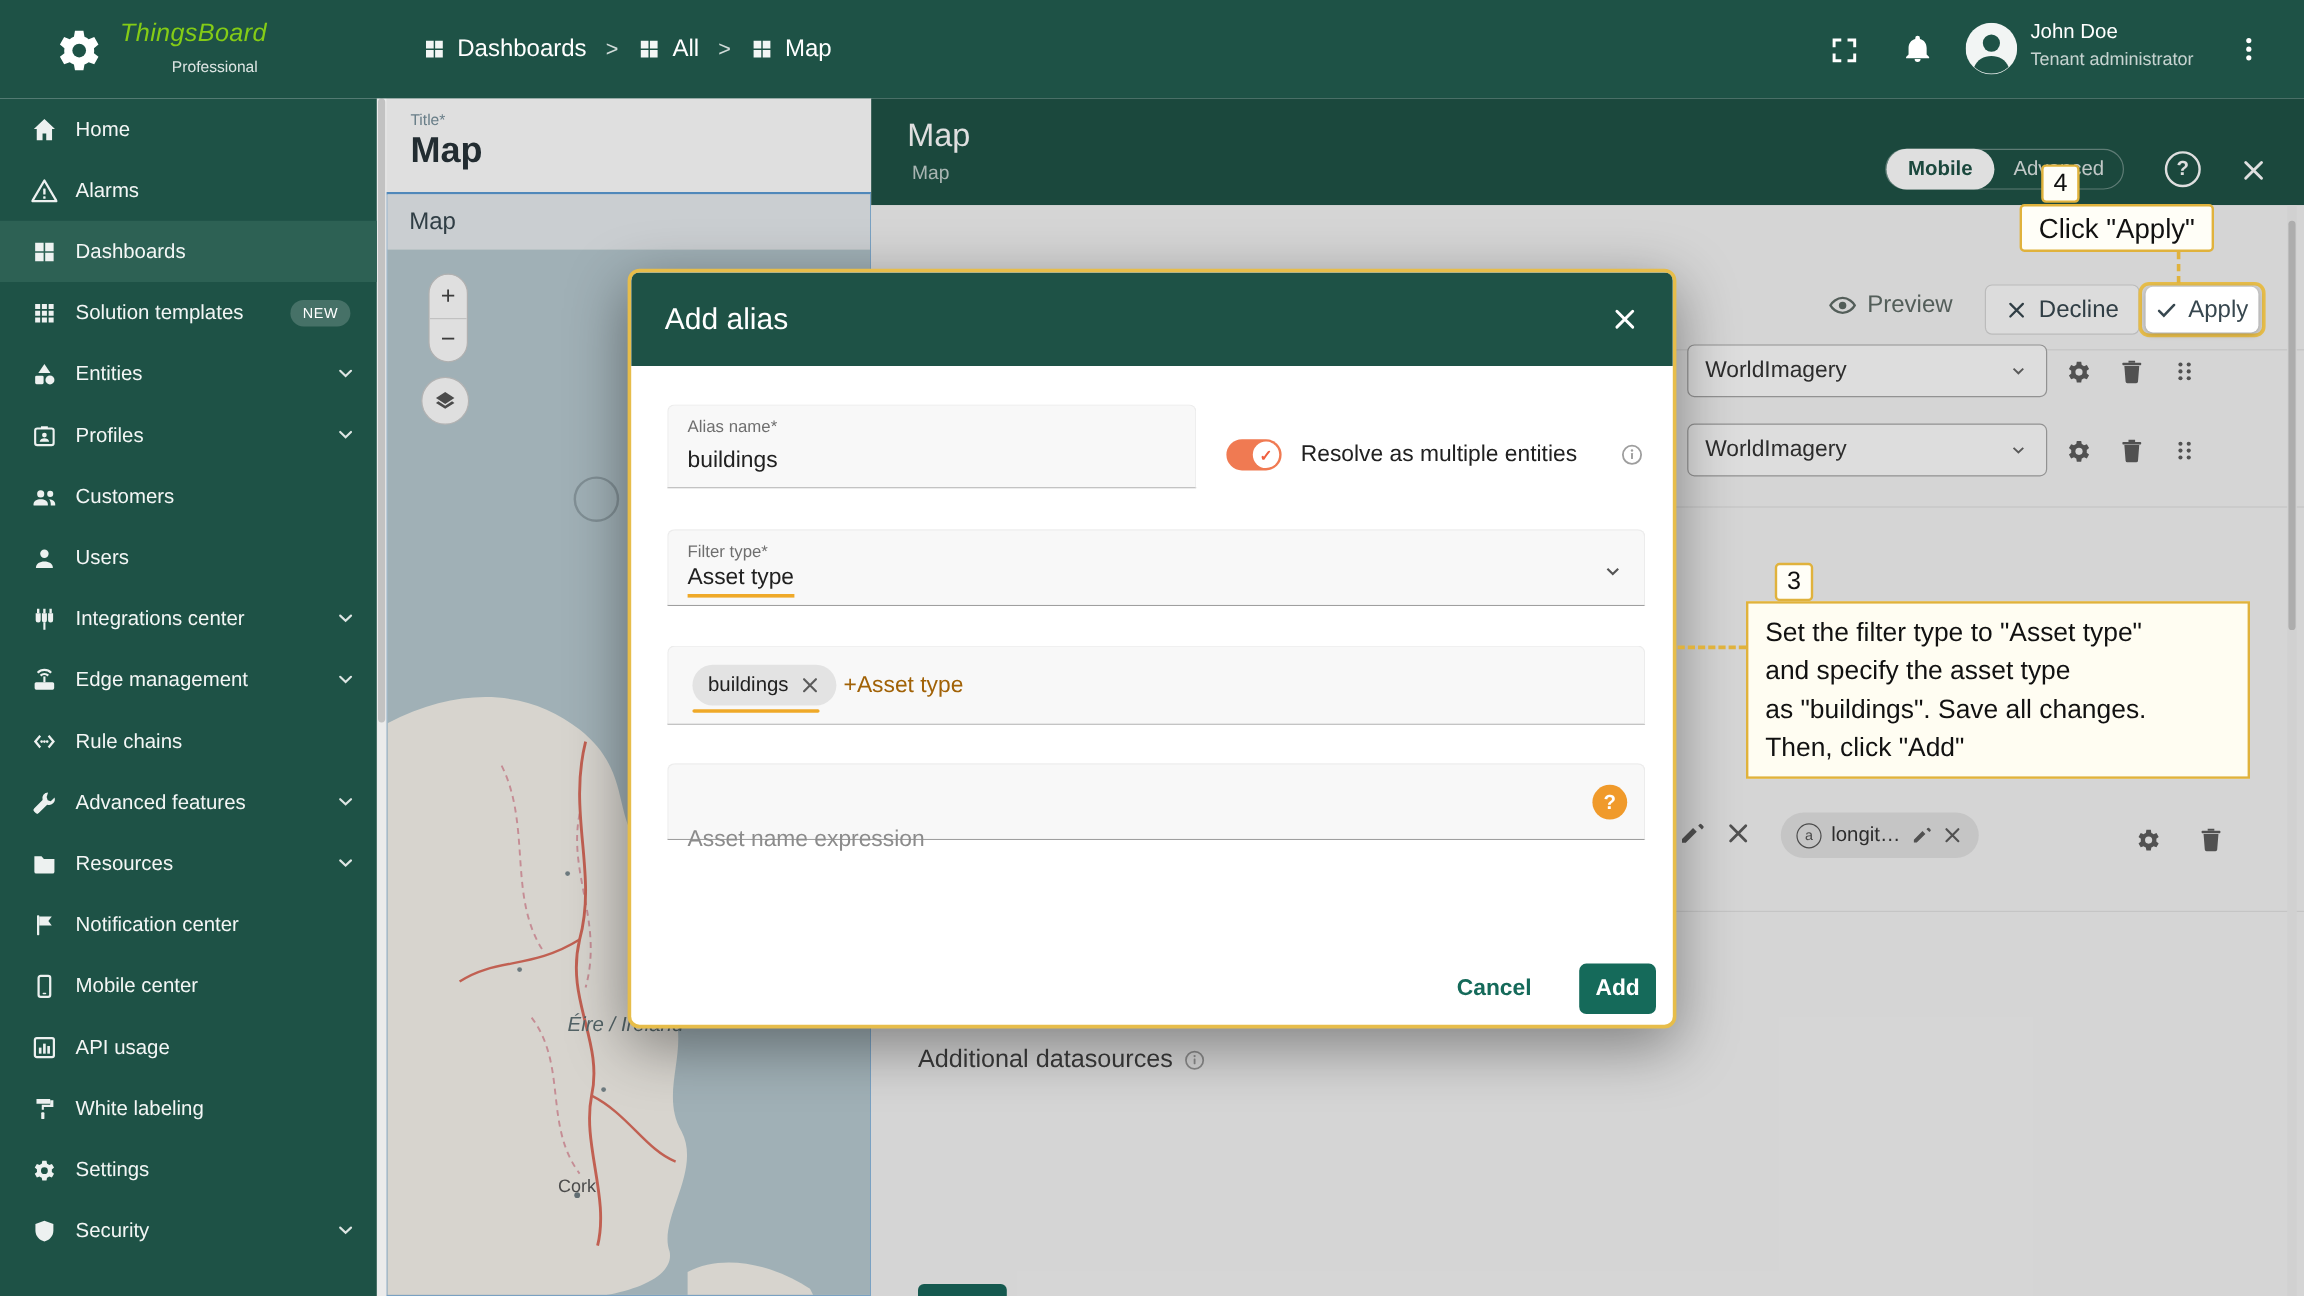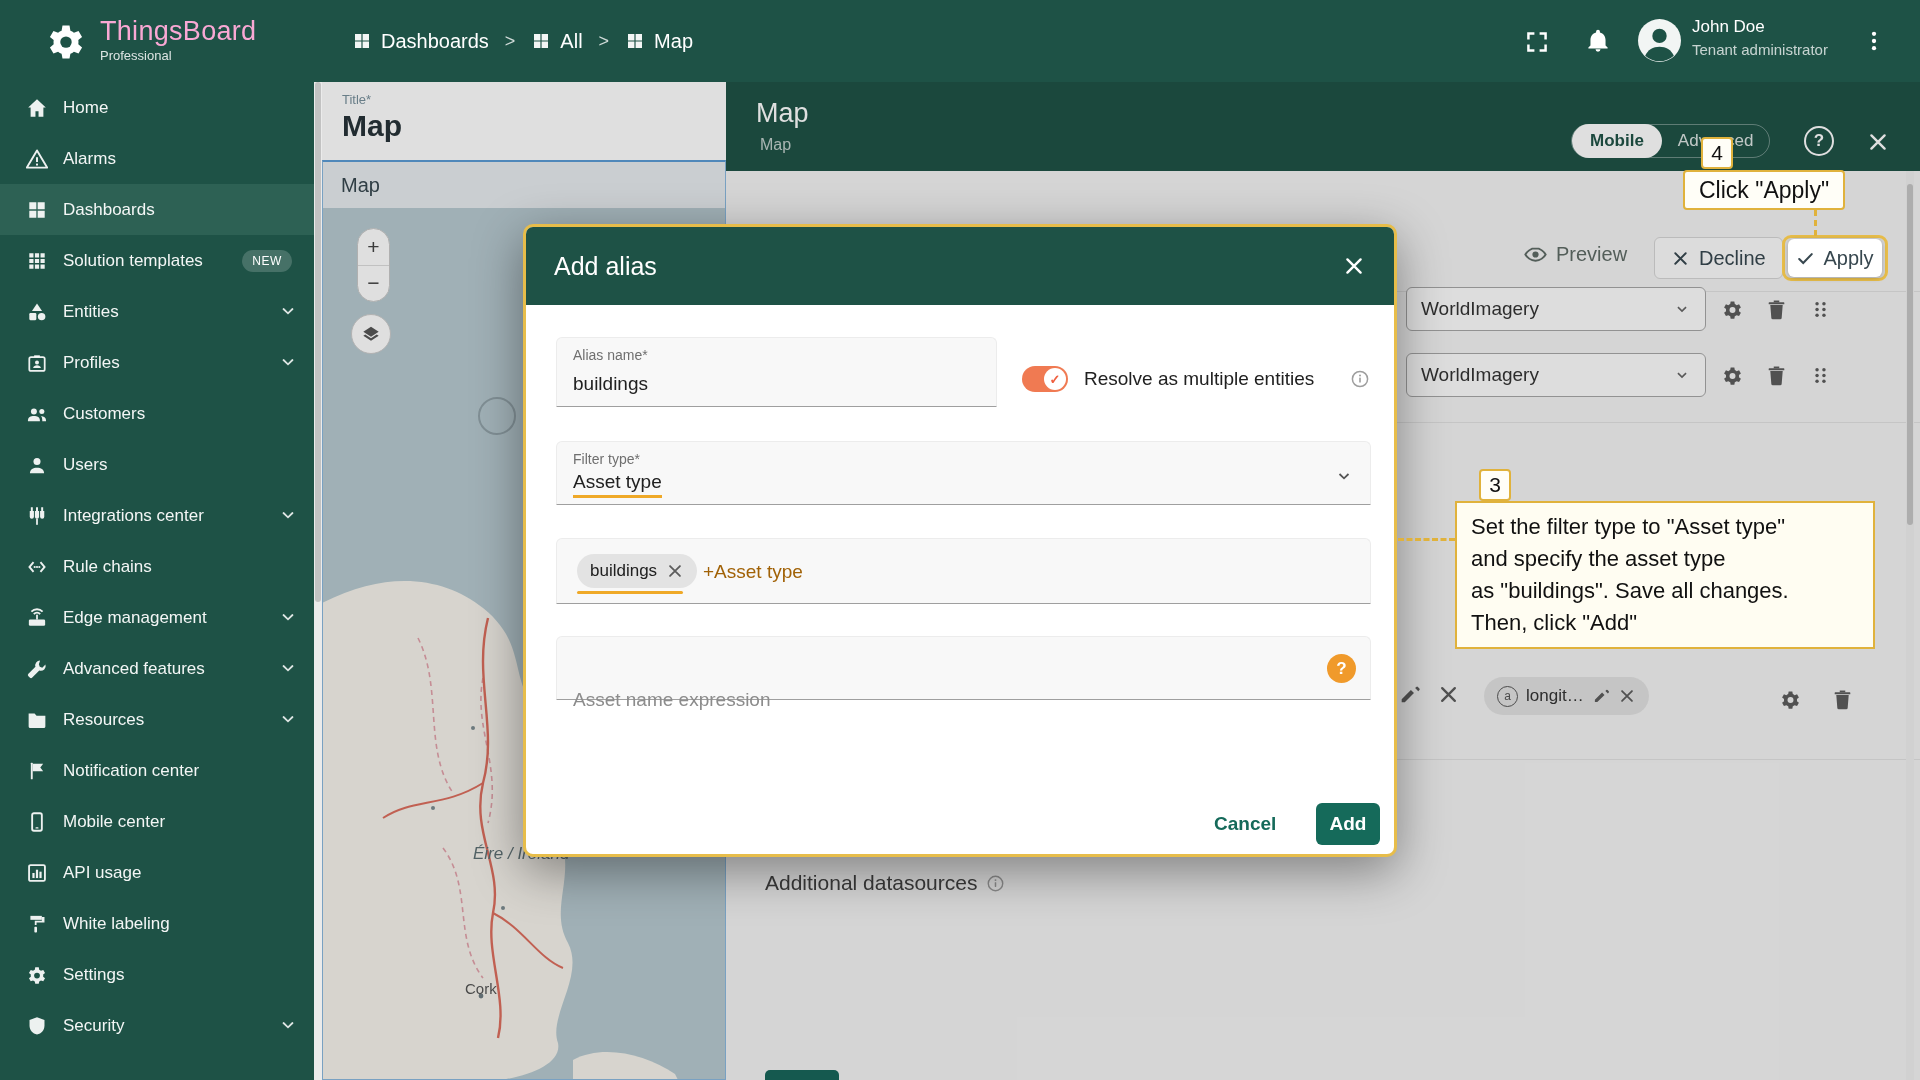--- a/index.html
+++ b/index.html
@@ -4,22 +4,22 @@
 <style>
   * { margin:0; padding:0; box-sizing:border-box; }
   html,body { width:1920px; height:1080px; }
   body { font-family:"Liberation Sans", sans-serif; background:#fff; overflow:hidden; }
   .app { position:relative; width:1920px; height:1080px; overflow:hidden; background:#fff; }
   svg { display:block; }
 
   
   .header { position:absolute; top:0; left:0; width:1920px; height:82px; background:#1e5246; z-index:10; }
   .logo-gear { position:absolute; left:44px; top:19px; width:44px; height:44px; color:#fff; }
-  .logo-name { position:absolute; left:100px; top:16px; font-size:27px; font-weight:500; color:#f9a8d4; letter-spacing:.3px; }
-  .logo-edition { position:absolute; left:100px; top:48px; width:158px; text-align:left; font-size:13px; color:rgba(255,255,255,.85); }
+  .logo-name { position:absolute; left:100px; top:16px; font-size:21px; font-weight:500; color:#84cc16; letter-spacing:.3px;font-style:italic; }
+  .logo-edition { position:absolute; left:100px; top:48px; width:158px; text-align:center; font-size:13px; color:rgba(255,255,255,.85); }
   .breadcrumb { position:absolute; left:352px; top:0; height:82px; display:flex; align-items:center; color:#fff; }
   .crumb { display:flex; align-items:center; gap:9px; font-size:20px; cursor:pointer; }
   .crumb .cicon { width:20px; height:20px; color:rgba(255,255,255,.95); }
   .crumb-sep { margin:0 16px; font-size:18px; color:rgba(255,255,255,.8); }
   .hicon { position:absolute; width:26px; height:26px; color:#fff; cursor:pointer; }
   .avatar { position:absolute; left:1638px; top:19px; width:43px; height:43px; cursor:pointer; }
   .user-name { position:absolute; left:1692px; top:17px; font-size:17px; color:#fff; }
   .user-role { position:absolute; left:1692px; top:41px; font-size:15px; color:rgba(255,255,255,.75); }
 
   
@@ -300,44 +300,44 @@
       <span>Integrations center</span>
       <span class="chev">
           <svg viewBox="0 0 20 20" fill="none" stroke="currentColor" stroke-width="1.8" stroke-linecap="round">
             <path d="M5.5 8l4.5 4.3L14.5 8"></path>
           </svg>
         </span>
     </div>
     <div class="side-item">
       <span class="sicon">
           <svg viewBox="0 0 20 20" fill="currentColor">
+            <rect x="2.6" y="11.4" width="14.8" height="5.6" rx="1.2"></rect>
+            <rect x="9.2" y="7" width="1.6" height="4.4"></rect>
+            <path d="M6.5 5.8a5 5 0 0 1 7 0l-1.2 1.2a3.3 3.3 0 0 0-4.6 0z"></path>
+            <path d="M4.3 3.6a8 8 0 0 1 11.4 0l-1.2 1.2a6.3 6.3 0 0 0-9 0z"></path>
+          </svg>
+        </span>
+      <span>Edge management</span>
+      <span class="chev">
+          <svg viewBox="0 0 20 20" fill="none" stroke="currentColor" stroke-width="1.8" stroke-linecap="round">
+            <path d="M5.5 8l4.5 4.3L14.5 8"></path>
+          </svg>
+        </span>
+    </div>
+    <div class="side-item">
+      <span class="sicon">
+          <svg viewBox="0 0 20 20" fill="currentColor">
             <path d="M6.2 5 2 10l4.2 5 1.3-1.1L4.3 10l3.2-3.9z"></path>
             <path d="M13.8 5 18 10l-4.2 5-1.3-1.1 3.2-3.9-3.2-3.9z"></path>
             <circle cx="7.9" cy="10" r="1"></circle>
             <circle cx="10" cy="10" r="1"></circle>
             <circle cx="12.1" cy="10" r="1"></circle>
           </svg>
         </span>
       <span>Rule chains</span>
-    </div>
-    <div class="side-item">
-      <span class="sicon">
-          <svg viewBox="0 0 20 20" fill="currentColor">
-            <rect x="2.6" y="11.4" width="14.8" height="5.6" rx="1.2"></rect>
-            <rect x="9.2" y="7" width="1.6" height="4.4"></rect>
-            <path d="M6.5 5.8a5 5 0 0 1 7 0l-1.2 1.2a3.3 3.3 0 0 0-4.6 0z"></path>
-            <path d="M4.3 3.6a8 8 0 0 1 11.4 0l-1.2 1.2a6.3 6.3 0 0 0-9 0z"></path>
-          </svg>
-        </span>
-      <span>Edge management</span>
-      <span class="chev">
-          <svg viewBox="0 0 20 20" fill="none" stroke="currentColor" stroke-width="1.8" stroke-linecap="round">
-            <path d="M5.5 8l4.5 4.3L14.5 8"></path>
-          </svg>
-        </span>
     </div>
     <div class="side-item">
       <span class="sicon">
           <svg viewBox="0 0 20 20" fill="currentColor">
             <path d="M12.8 2.2a4.4 4.4 0 0 0-4.2 5.7L2.2 14.3a1.6 1.6 0 0 0 0 2.3l1.2 1.2a1.6 1.6 0 0 0 2.3 0l6.4-6.4a4.4 4.4 0 0 0 5.6-5.5l-2.9 2.9-2.3-.8-.8-2.3z"></path>
           </svg>
         </span>
       <span>Advanced features</span>
       <span class="chev">
           <svg viewBox="0 0 20 20" fill="none" stroke="currentColor" stroke-width="1.8" stroke-linecap="round">

